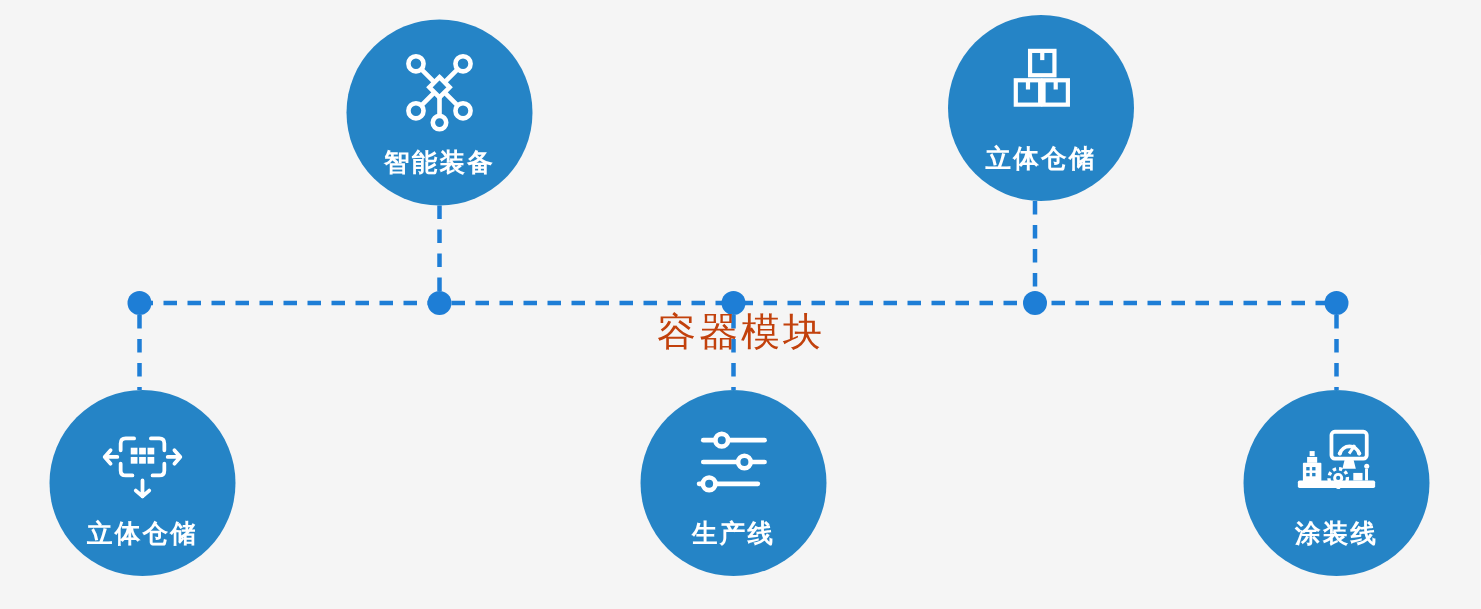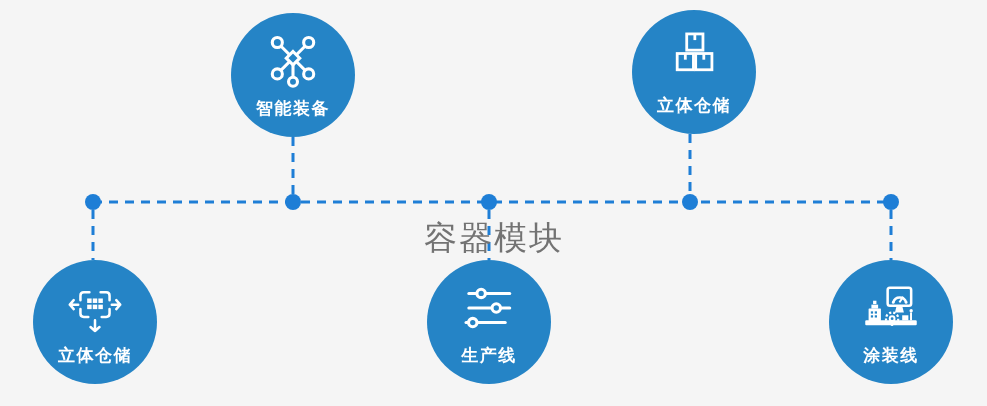--- a/index.html
+++ b/index.html
@@ -20,22 +20,22 @@
     color:#ffffff; font-size:17px; font-weight:bold;
     letter-spacing:1.5px; line-height:1; white-space:nowrap;
   }
   .node-smart-equipment   { left:231px; top:13px; }
   .node-stereo-warehouse  { left:632px; top:10px; }
   .node-logistics-sorting { left:33px;  top:260px; }
   .node-production-line   { left:427px; top:260px; }
   .node-painting-line     { left:829px; top:260px; }
   .watermark {
     position:absolute; left:414px; top:204px; width:160px;
-    text-align:center; font-size:33px; color:#737373;
-    letter-spacing:2px; user-select:none; pointer-events:none;margin-top:12px;
+    text-align:center; font-size:26px; color:#c2410c;
+    letter-spacing:2px; user-select:none; pointer-events:none;
   }
 </style>
 </head>
 <body>
 
 <div class="canvas">
 
   <svg class="connectors" width="987" height="406" viewBox="0 0 987 406">
     <g stroke="#1e7ed6" stroke-width="3" stroke-dasharray="9 7" fill="none">
       <path d="M93,202 H891"></path>

